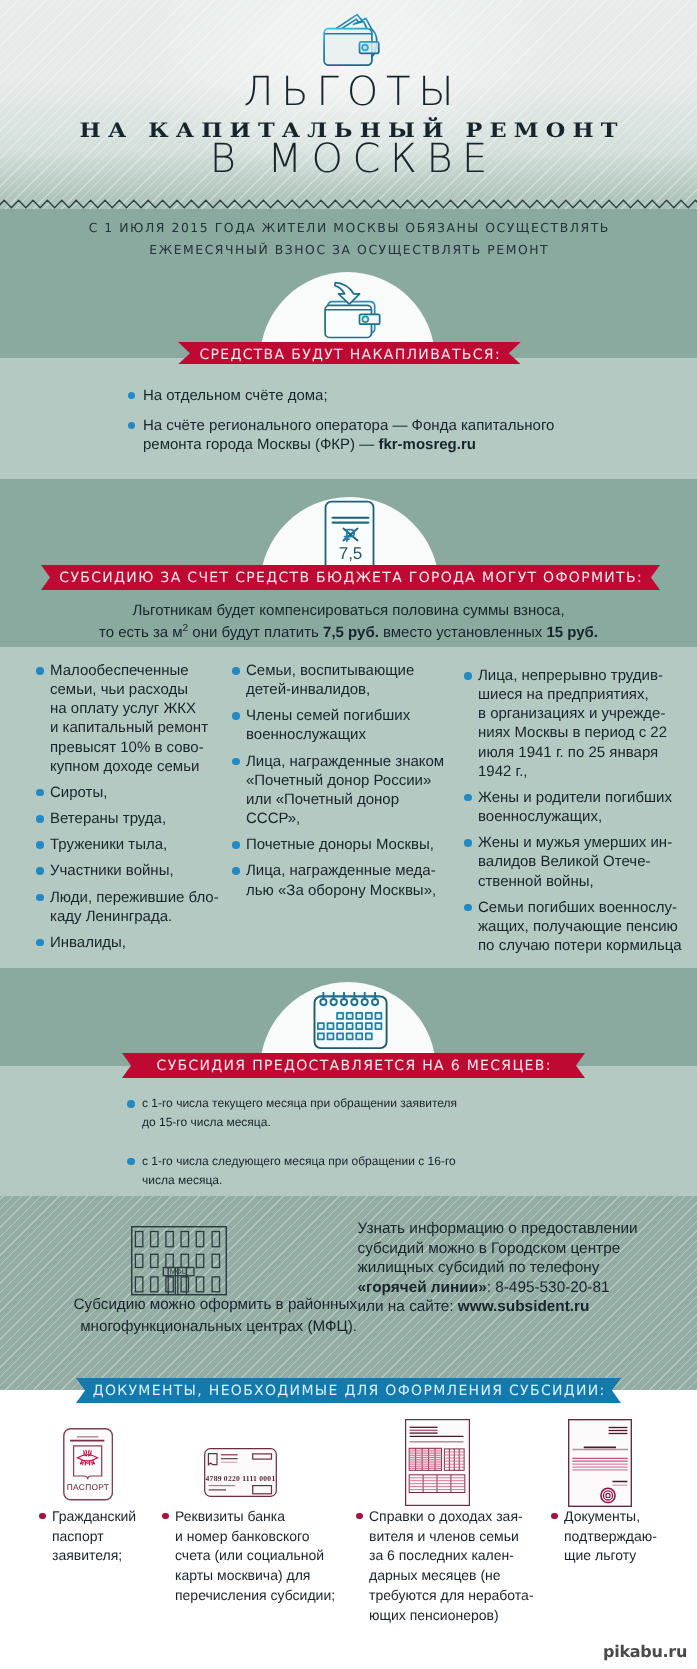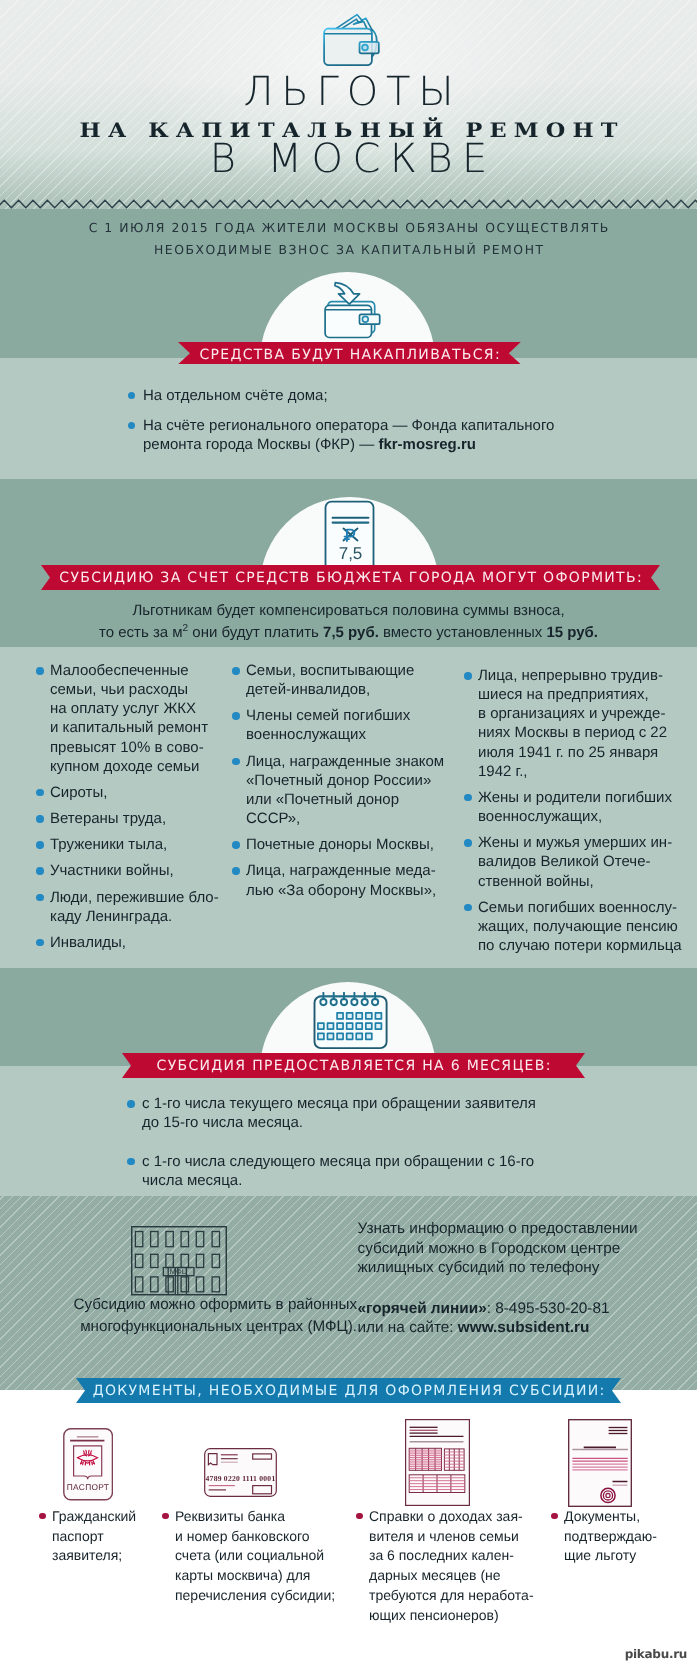--- a/index.html
+++ b/index.html
@@ -80,44 +80,44 @@
   .colist{font-size:15px;line-height:19.15px;white-space:nowrap;}
   .colist .bitem{padding-left:14px;margin-bottom:7px;}
   .colist .bdot{left:0px;top:6px;width:7.5px;height:7.5px;}
   #s2-col1{left:36px;top:661px;width:180px;}
   #s2-col2{left:232px;top:661px;width:216px;}
   #s2-col3{left:464px;top:666px;width:225px;}
 
   #c3{left:260px;top:982px;width:176px;height:176px;clip-path:inset(0 0 105px 0);}
   #icon-s3{position:absolute;left:313px;top:992px;width:76px;height:60px;}
   #rib3{left:122px;top:1053px;width:463px;height:25px;}
-  #s3-list{left:127px;top:1094px;width:460px;font-size:15px;line-height:19.2px;white-space:nowrap;}
+  #s3-list{left:127px;top:1094px;width:460px;font-size:12px;line-height:19.2px;white-space:nowrap;}
   #s3-list .bitem{padding-left:15px;margin-bottom:19.5px;}
   #s3-list .bdot{left:0px;top:6px;width:7.5px;height:7.5px;}
 
   
   #icon-s4{position:absolute;left:131px;top:1226px;width:96px;height:70px;}
   #s4-left{position:absolute;left:0;top:1294px;width:357px;text-align:right;
      font-family:"Liberation Sans",sans-serif;font-size:15.2px;line-height:21.5px;color:#18242B;}
   #s4-right{position:absolute;left:357.5px;top:1219px;width:340px;
      font-family:"Liberation Sans",sans-serif;font-size:15.35px;line-height:19.5px;color:#18242B;
      white-space:nowrap;}
   #s4-right b{font-weight:bold;}
-  #s4-phone{margin-top:21px;}
+  #s4-phone{}
 
   
   #rib5{left:76px;top:1378px;width:545px;height:25px;color:#D8F3FF;}
   #doc-icons{position:absolute;left:0;top:0;width:697px;height:1669px;}
   .doc-ic{position:absolute;}
   #doc-ic-0{left:63px;top:1428px;width:50px;height:73px;}
   #doc-ic-1{left:204px;top:1448px;width:73px;height:49px;}
   #doc-ic-2{left:405px;top:1419px;width:65px;height:87px;}
   #doc-ic-3{left:568px;top:1419px;width:64px;height:88px;}
   #watermark{position:absolute;right:10px;bottom:8px;font-family:"DejaVu Sans",sans-serif;
-     font-size:12px;font-weight:bold;color:#4A4A4A;letter-spacing:-0.3px;}
+     font-size:16px;font-weight:bold;color:#4A4A4A;letter-spacing:-0.3px;}
   #s5-list{left:0;top:0;width:697px;font-size:14px;line-height:19.7px;white-space:nowrap;
      font-family:"Liberation Sans",sans-serif;color:#18242B;}
   #s5-list .bitem{position:absolute;padding-left:13px;}
   #s5-list .bdot{left:0px;top:5.5px;width:6.5px;height:6.5px;background:#A4123F;}
   #s5-list .bitem:nth-child(1){left:39px;top:1507px;}
   #s5-list .bitem:nth-child(2){left:162px;top:1507px;}
   #s5-list .bitem:nth-child(3){left:356px;top:1507px;}
   #s5-list .bitem:nth-child(4){left:551px;top:1507px;}
 </style>
 </head>
@@ -171,21 +171,21 @@
       <path d="M41.3 29.8 h15.7 a1.8 1.8 0 0 1 1.8 1.8 v7.9 a1.8 1.8 0 0 1 -1.8 1.8 h-15.7
                a1.8 1.8 0 0 1 -1.8 -1.8 v-7.9 a1.8 1.8 0 0 1 1.8 -1.8 z" fill="#D8E9F1" fill-opacity="0.85" stroke="url(#wg2)"></path>
       <circle cx="45.0" cy="35.5" r="2.9" fill="#8FD3EE" fill-opacity="0.55" stroke="#2FA4CE"></circle>
     </g>
   </svg>
 
   <div class="h1" id="h-line1">ЛЬГОТЫ</div>
   <div class="h1" id="h-line2">НА КАПИТАЛЬНЫЙ РЕМОНТ</div>
   <div class="h1" id="h-line3">В МОСКВЕ</div>
   <div class="subhdr" id="sub-1">С 1 ИЮЛЯ 2015 ГОДА ЖИТЕЛИ МОСКВЫ ОБЯЗАНЫ ОСУЩЕСТВЛЯТЬ</div>
-  <div class="subhdr" id="sub-2">НЕОБХОДИМЫЕ ВЗНОС ЗА КАПИТАЛЬНЫЙ РЕМОНТ</div>
+  <div class="subhdr" id="sub-2">ЕЖЕМЕСЯЧНЫЙ ВЗНОС ЗА ОСУЩЕСТВЛЯТЬ РЕМОНТ</div>
 
   <div class="circle" id="c1"></div>
   <svg id="icon-s1" viewBox="0 0 64 62">
     <g fill="none" stroke="#1E6F8C" stroke-width="1.7" stroke-linejoin="round" stroke-linecap="round">
 
       <path d="M12 23.7 h38.5 a4.2 4.2 0 0 1 4.2 4.2 v23.1 a4.2 4.2 0 0 1 -4.2 4.2 h-38.5
                a4.2 4.2 0 0 1 -4.2 -4.2 v-23.1 a4.2 4.2 0 0 1 4.2 -4.2 z" fill="#FAFDFD" stroke="#2A8DB0"></path>
 
       <path d="M15.3 4.6
                Q27.5 5.4 33.6 15.8

